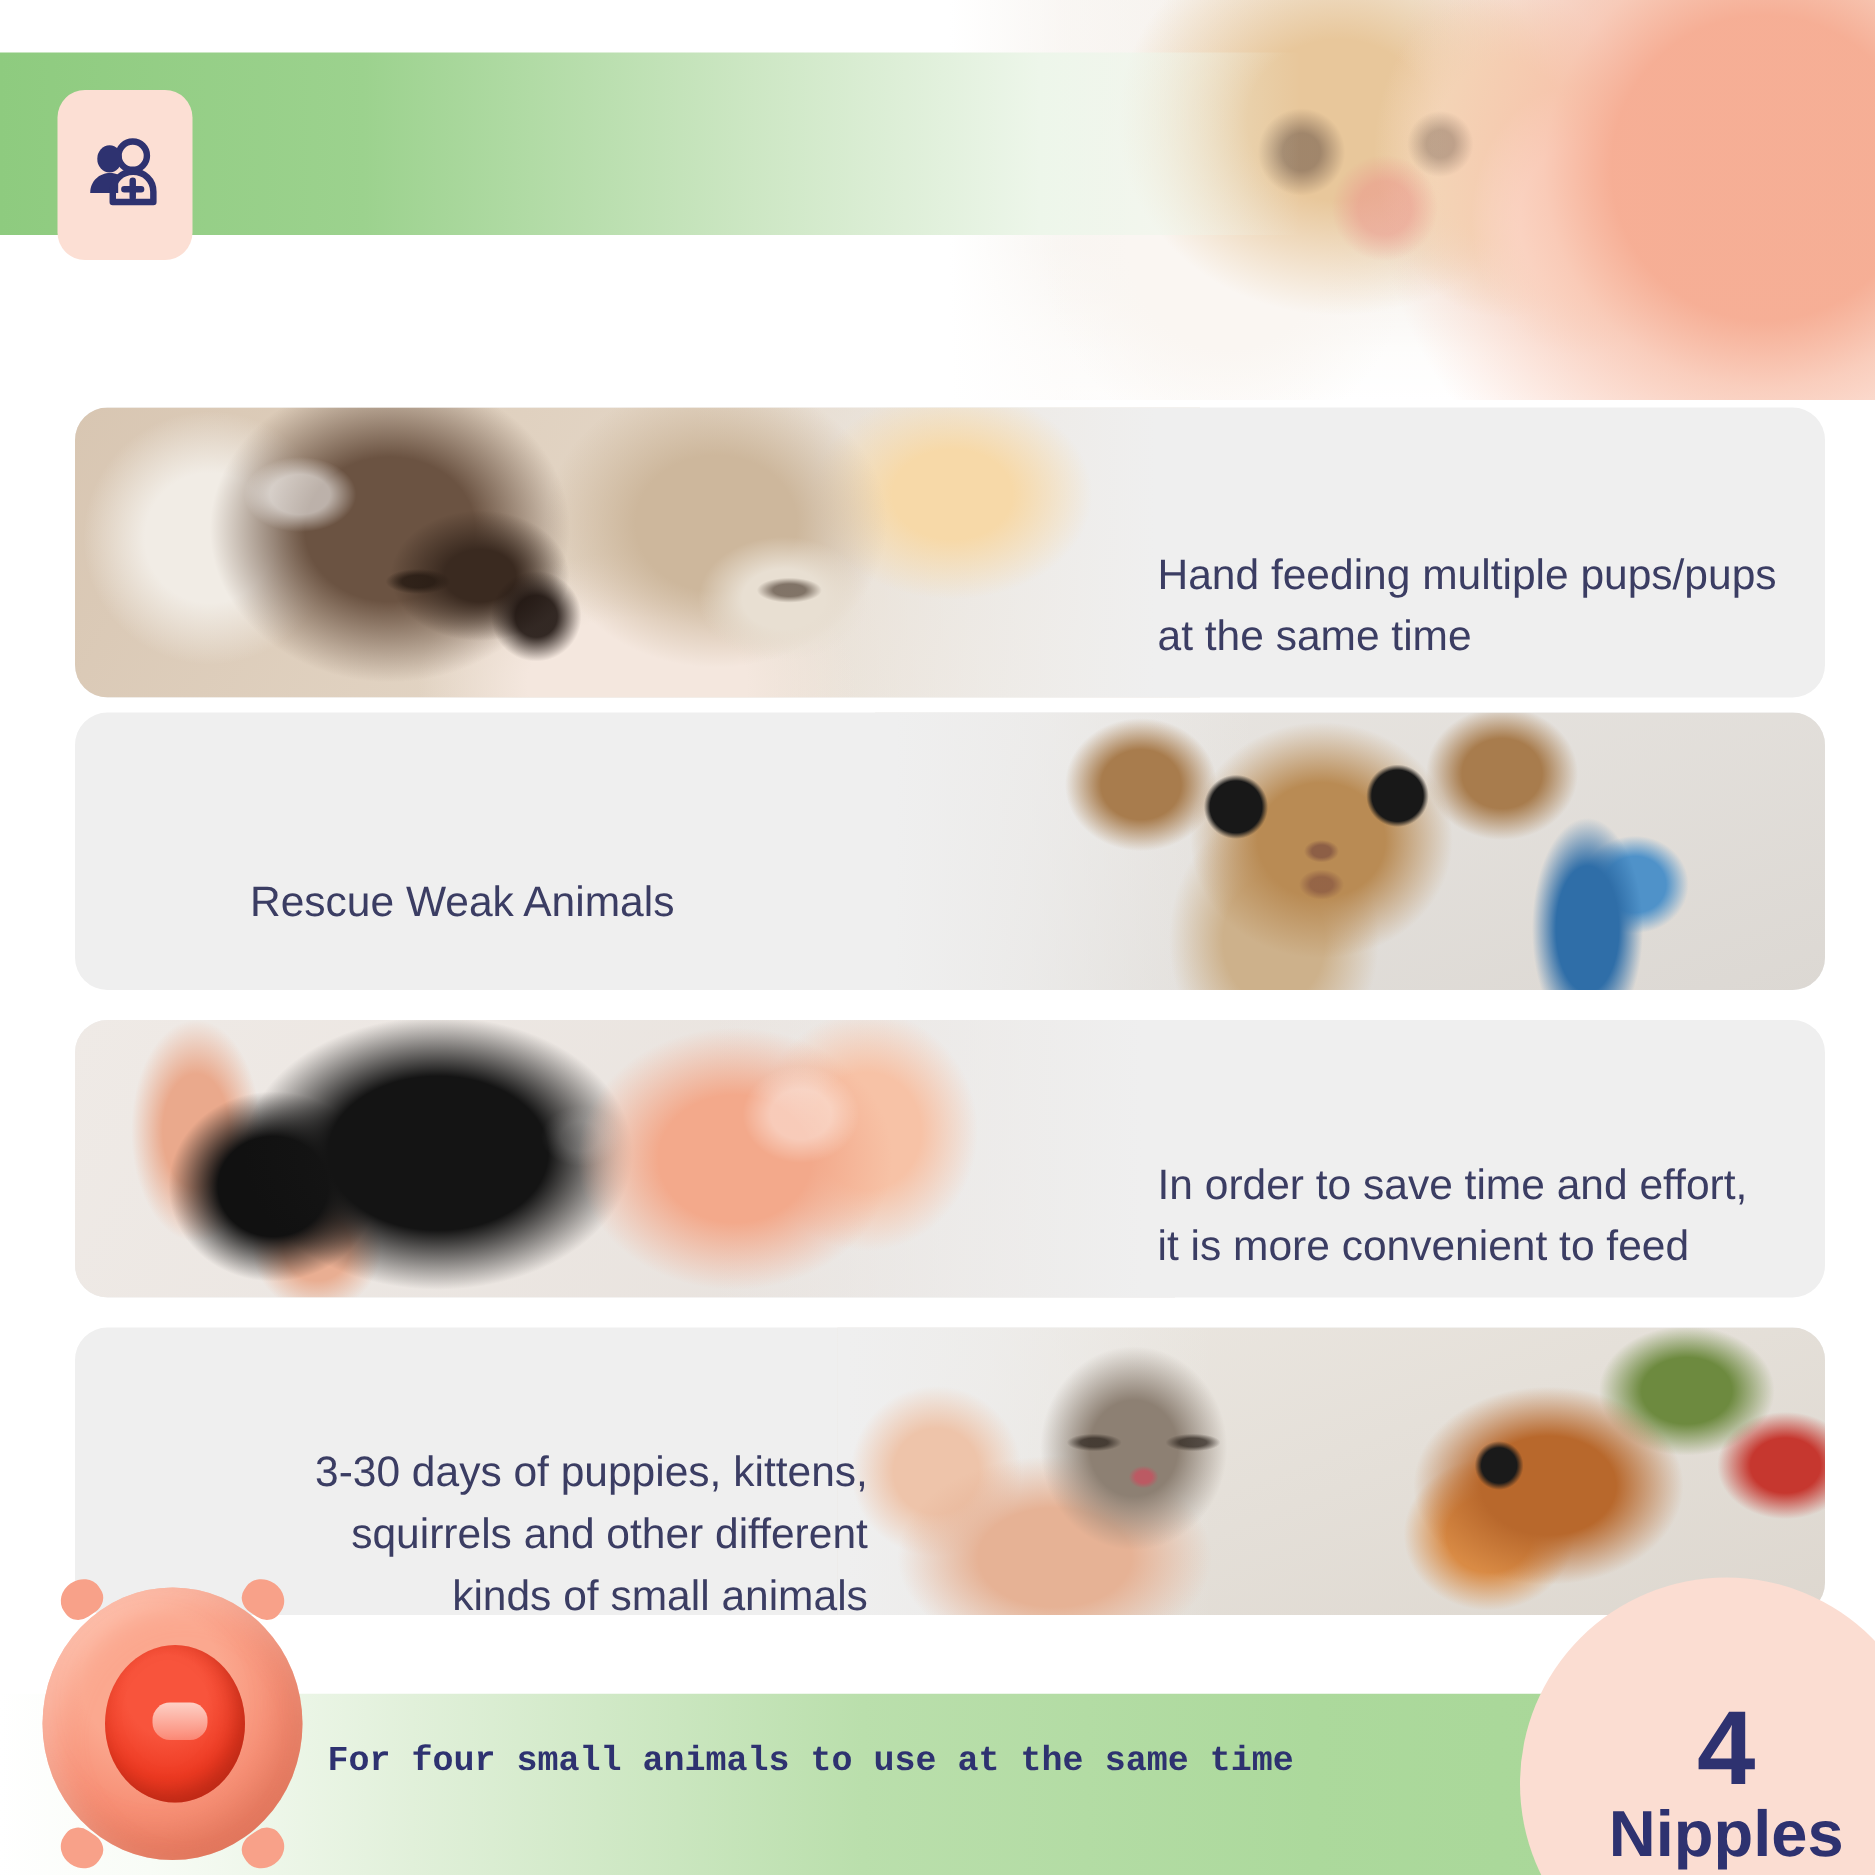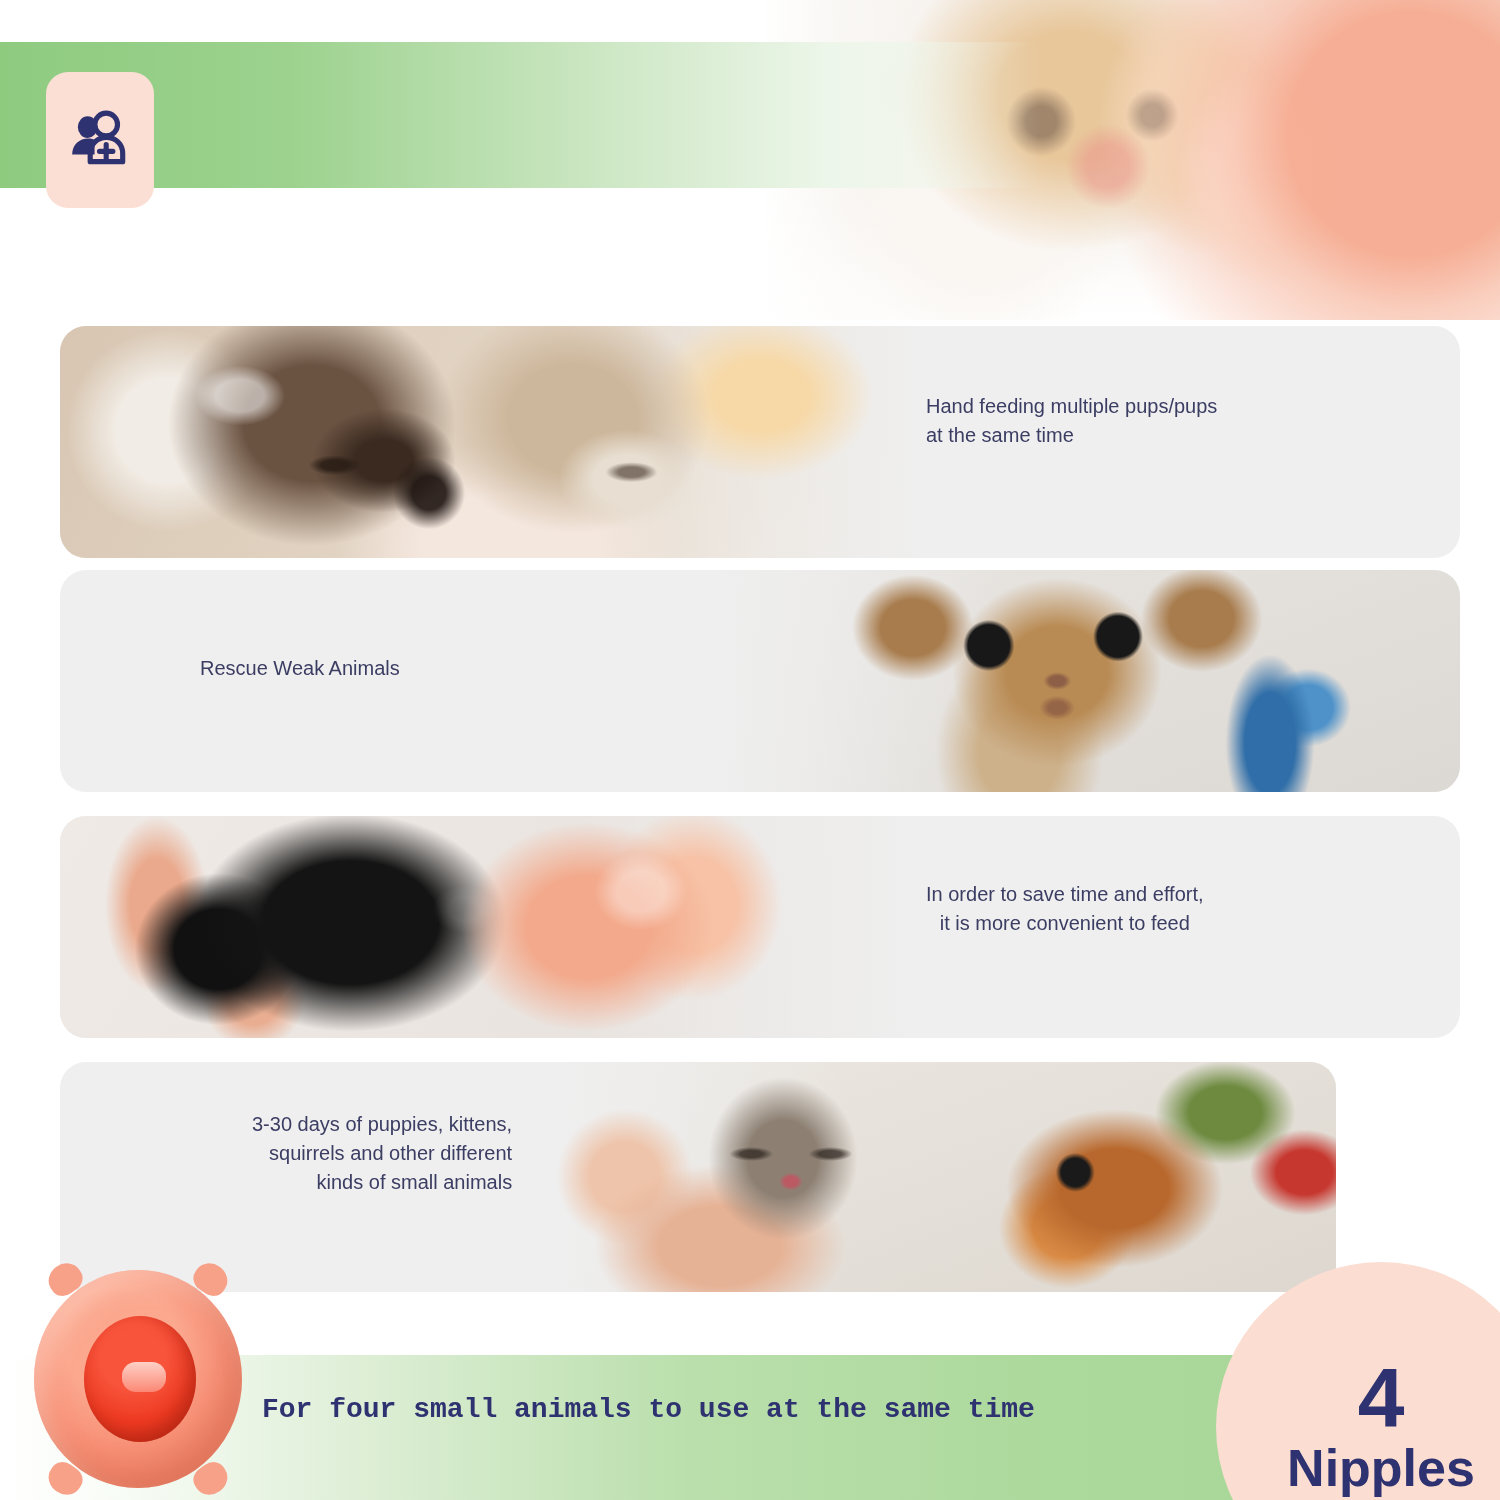--- a/index.html
+++ b/index.html
@@ -50,28 +50,29 @@
     font-size:57px; font-weight:bold; color:#2E3270;
     letter-spacing:-0.5px; white-space:nowrap;
   }
 
   
   .card {
     position:absolute; background:#EFEFEF; border-radius:26px; overflow:hidden;
   }
   .card .photo { position:absolute; top:0; height:100%; }
   .card .txt {
-    position:absolute; color:#3B3D63; font-size:20px; line-height:1.45;
+    position:absolute; color:#3B3D63; font-size:34px; line-height:1.45;
     white-space:pre-line;
+    margin-top:44px;
   }
 
   #card1 { left:60px; top:326px; width:1400px; height:232px; }
   #card2 { left:60px; top:570px; width:1400px; height:222px; }
   #card3 { left:60px; top:816px; width:1400px; height:222px; }
-  #card4 { left:60px; top:1062px; width:1276px; height:230px; }
+  #card4 { left:60px; top:1062px; width:1400px; height:230px; }
 
   
   #c1photo {
     left:0; width:900px;
     background:
       radial-gradient(ellipse 130px 95px at 36% 58%, #3a2a20 0 22%, rgba(58,42,32,0) 55%),
       radial-gradient(ellipse 110px 80px at 63% 66%, #e8dfd2 0 30%, rgba(232,223,210,0) 62%),
       radial-gradient(ellipse 200px 170px at 28% 42%, #6b5342 0 34%, rgba(107,83,66,0) 72%),
       radial-gradient(ellipse 190px 160px at 57% 40%, #cdb79c 0 34%, rgba(205,183,156,0) 72%),
       radial-gradient(ellipse 130px 130px at 12% 45%, #f1ece5 0 40%, rgba(241,236,229,0) 78%),
@@ -127,21 +128,21 @@
       radial-gradient(ellipse 70px 70px at 22% 82%, #e9ae92 0 38%, rgba(233,174,146,0) 74%),
       linear-gradient(to right, rgba(239,239,239,0) 58%, rgba(239,239,239,0.65) 80%, #EFEFEF 97%),
       linear-gradient(120deg,#efeae6,#e6e0db);
   }
   #c3photo::after{
     content:"";position:absolute;inset:0;
     background:
       radial-gradient(ellipse 60px 50px at 66% 34%, rgba(255,255,255,0.4) 0 40%, rgba(255,255,255,0) 78%),
       radial-gradient(ellipse 40px 30px at 46% 42%, rgba(255,255,255,0.12) 0 40%, rgba(255,255,255,0) 80%);
   }
-  #c3txt { left:866px; top:64px;text-align:center; }
+  #c3txt { left:866px; top:64px; }
 
   
   #c4photo {
     right:0; width:790px;
     background:
       radial-gradient(ellipse 150px 110px at 72% 55%, #b8682c 0 36%, rgba(184,104,44,0) 72%),
       radial-gradient(ellipse 90px 80px at 66% 72%, #d98b45 0 38%, rgba(217,139,69,0) 76%),
       radial-gradient(ellipse 95px 70px at 86% 22%, #6d8a3f 0 38%, rgba(109,138,63,0) 74%),
       radial-gradient(ellipse 70px 55px at 96% 48%, #c6372f 0 40%, rgba(198,55,47,0) 78%),
       radial-gradient(ellipse 110px 120px at 30% 42%, #8d8073 0 32%, rgba(141,128,115,0) 68%),

